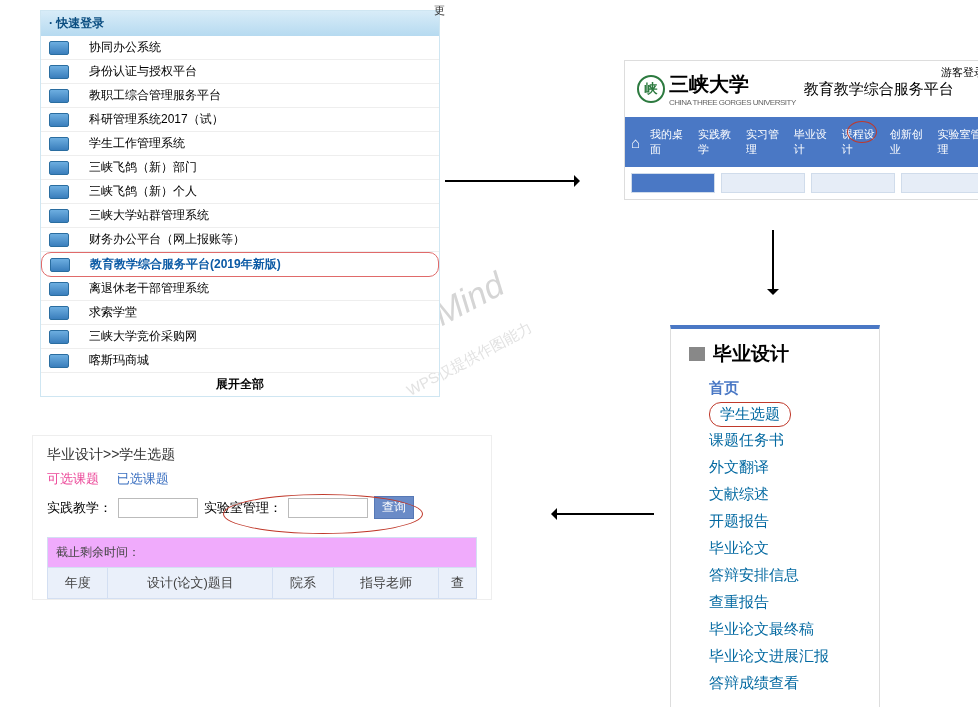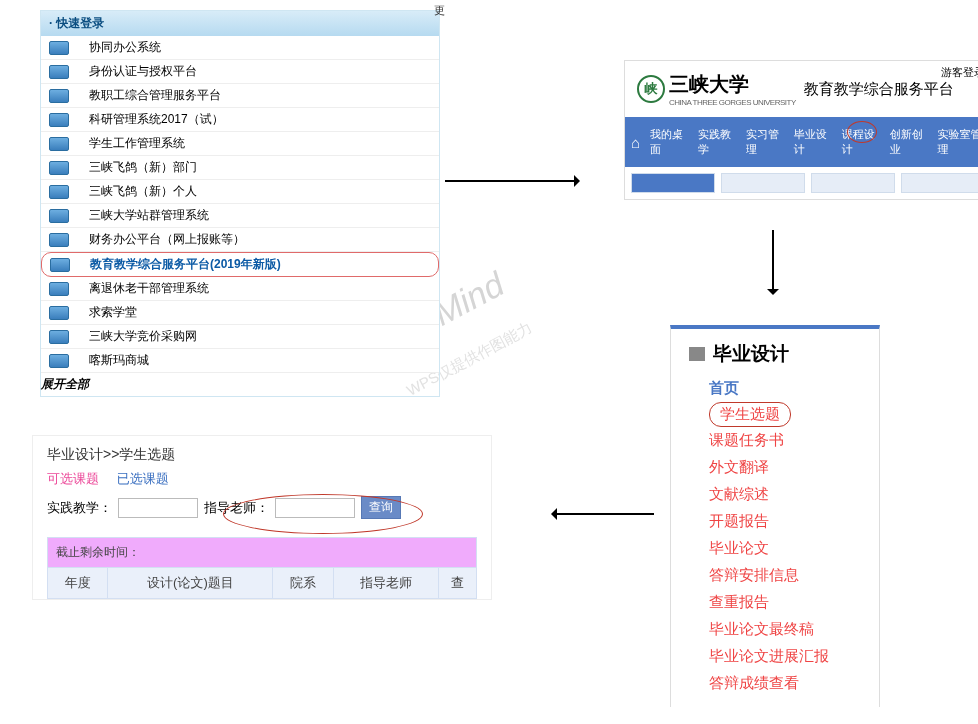--- a/index.html
+++ b/index.html
@@ -48,24 +48,24 @@
       background: linear-gradient(#6daee0, #3a7ebc);
       border: 1px solid #2a6da0;
       border-radius: 2px;
     }
     .panel-1 .row.highlight {
       border: 1px solid #e06a6a;
       border-radius: 10px;
     }
     .panel-1 .row.highlight .label { color: #0b5aa5; font-weight: bold; }
     .panel-1 .footer {
+      text-align: center;
       padding: 3px 0;
       font-size: 12px;
       font-weight: bold;
-      font-style: italic;
     }
 
     
     .panel-2 {
       position: absolute;
       top: 60px;
       left: 624px;
       width: 368px;
       border: 1px solid #ddd;
       background: #fff;
@@ -147,21 +147,21 @@
       padding: 12px 18px 8px;
       font-size: 19px;
       font-weight: bold;
       display: flex; align-items: center; gap: 8px;
     }
     .panel-3 .title .tico { width: 16px; height: 14px; background: #888; }
     .panel-3 .menu { padding: 0 18px 10px 38px; }
     .panel-3 .menu .mitem {
       padding: 4px 0;
       font-size: 15px;
-      color: #ef4444;
+      color: #0369a1;
       cursor: pointer;
     }
     .panel-3 .menu .mitem.first { color: #4a78c5; font-weight: bold; }
     .panel-3 .menu .mitem.mark {
       display: inline-block;
       border: 1px solid #c0392b;
       border-radius: 12px;
       padding: 2px 10px;
     }
 
@@ -352,21 +352,21 @@
 
 <div class="panel-4">
   <div class="bc">毕业设计&gt;&gt;学生选题</div>
   <div class="tabs">
     <span class="tab">可选课题</span>
     <span class="tab active">已选课题</span>
   </div>
   <div class="searchrow">
     <span>实践教学：</span>
     <input type="text" style="width: 80px;">
-    <span>指导老师：</span>
+    <span>实验室管理：</span>
     <input type="text" style="width: 80px;">
     <button>查询</button>
   </div>
   <div class="oval-mark"></div>
   <div class="deadline">截止剩余时间：</div>
   <table class="tbl">
     <tbody>
         <tr>
       <th>年度</th>
       <th>设计(论文)题目</th>

